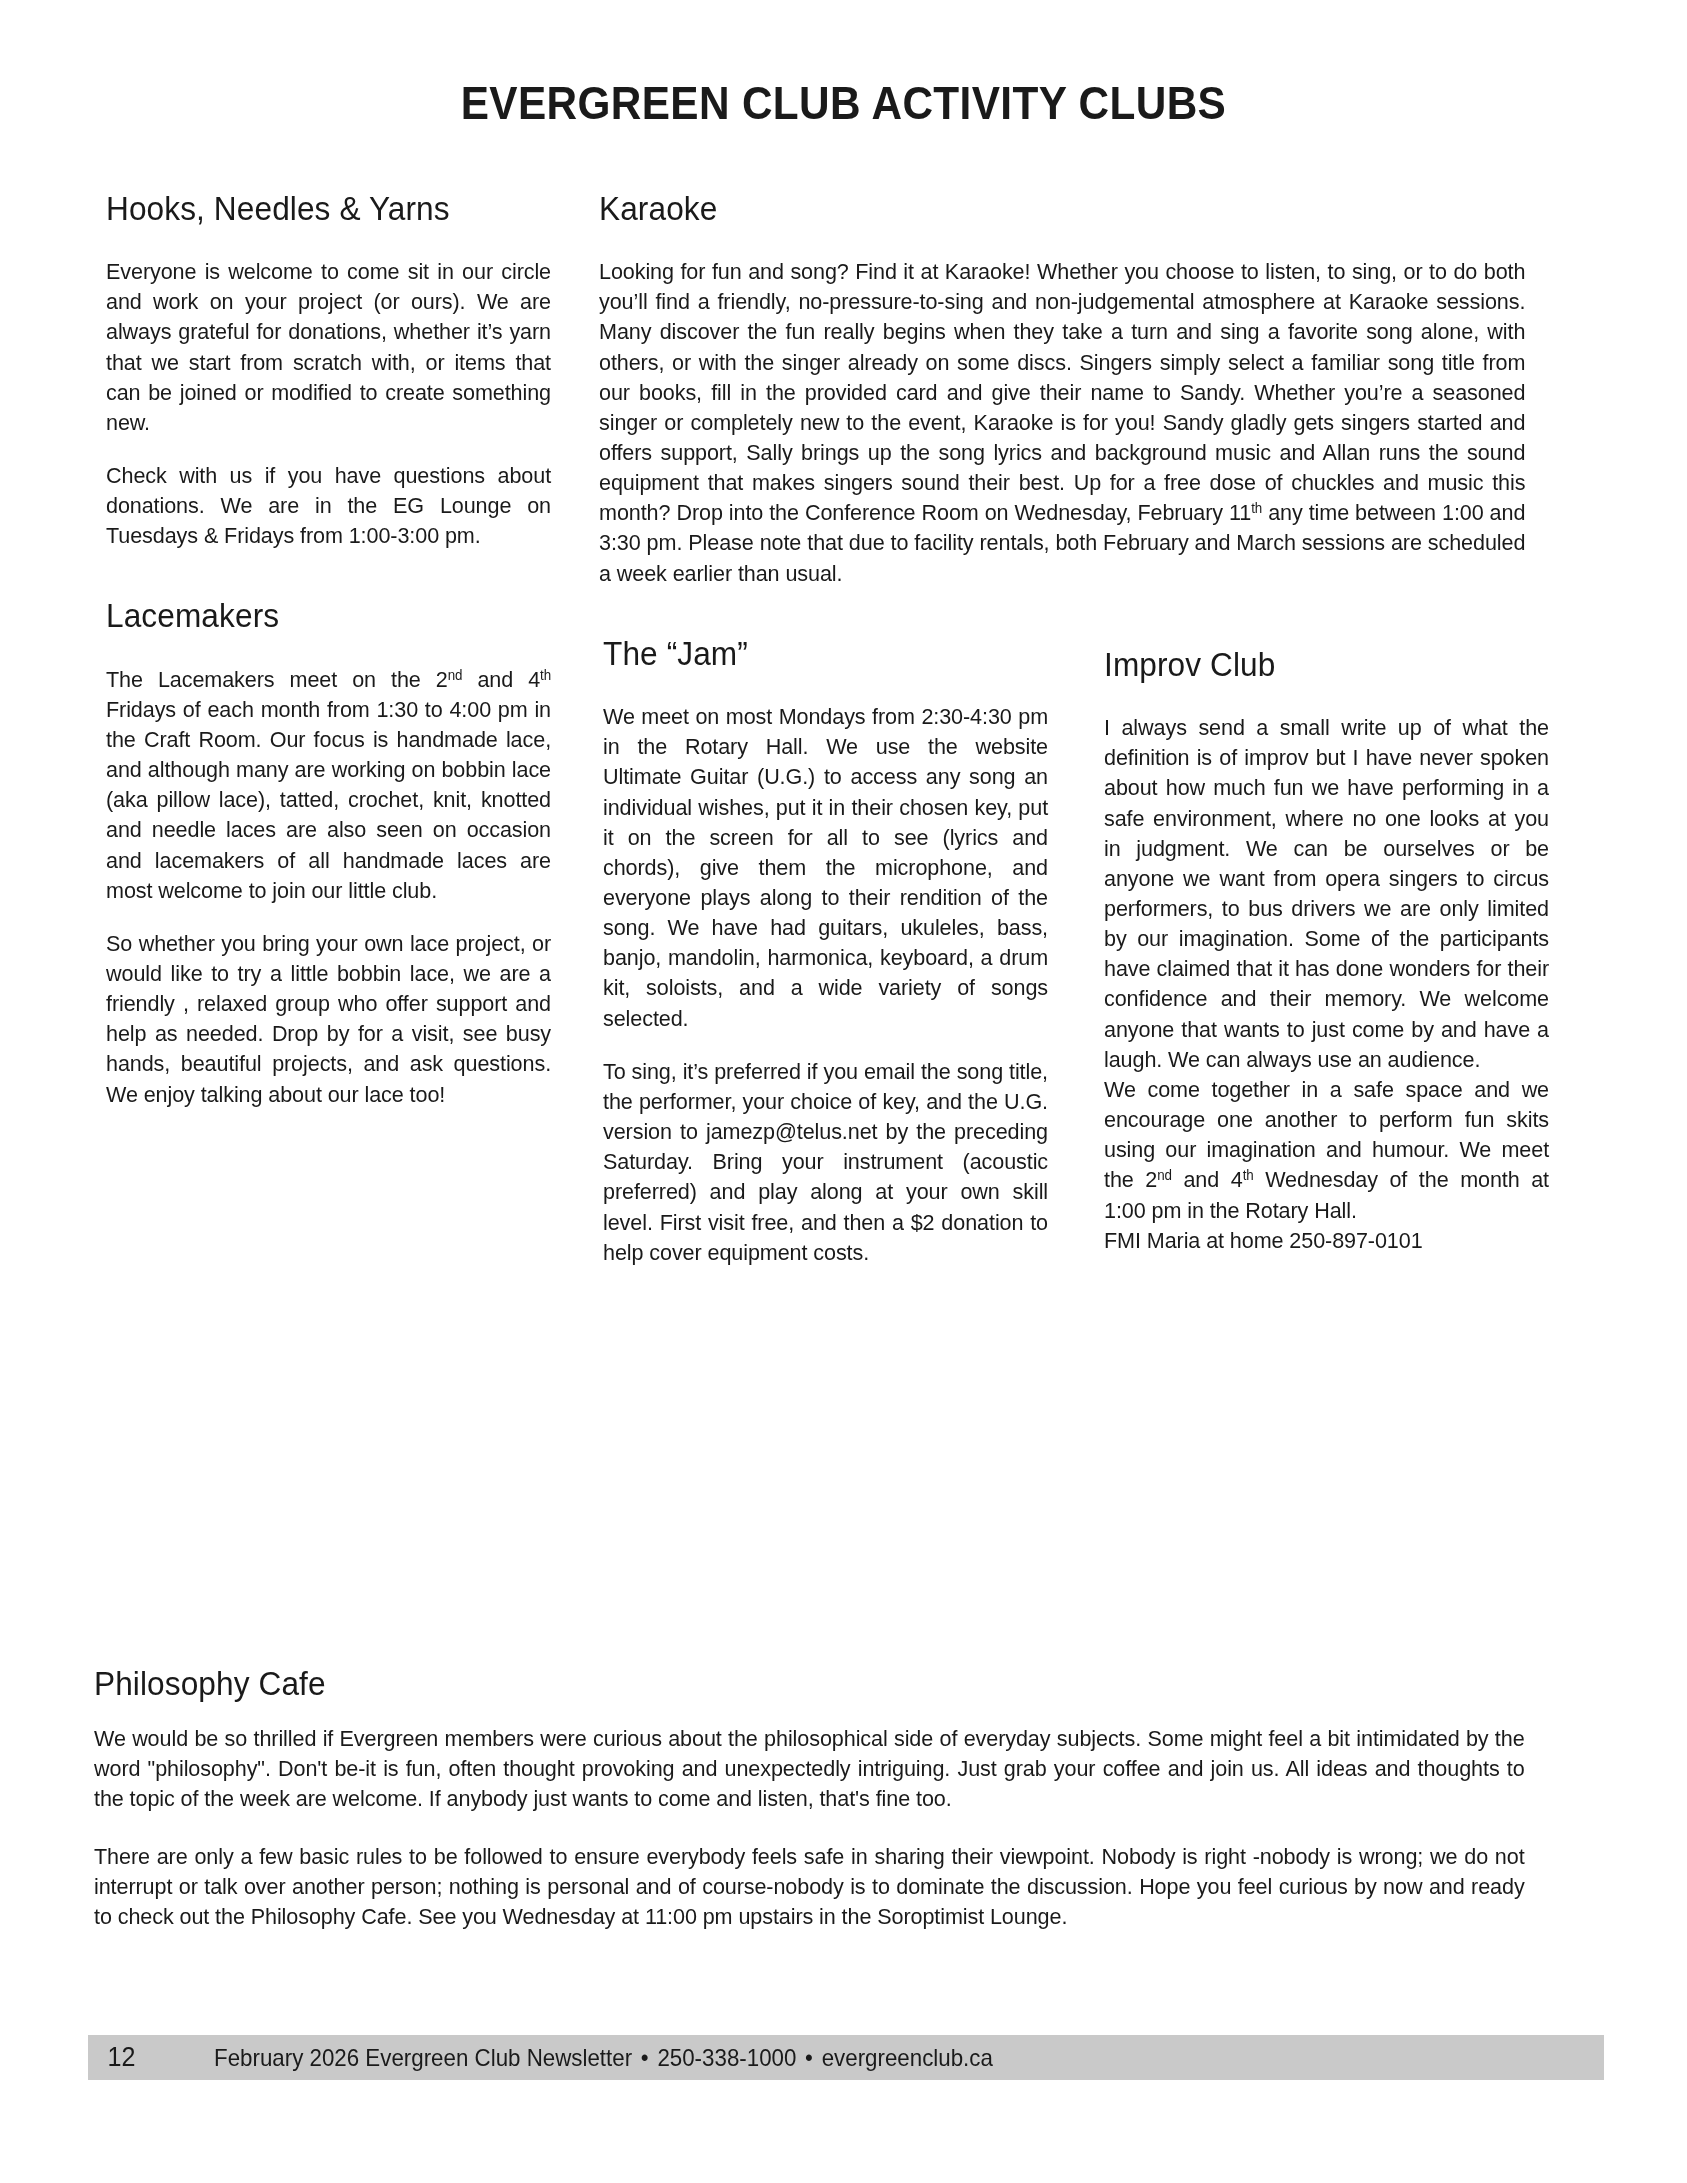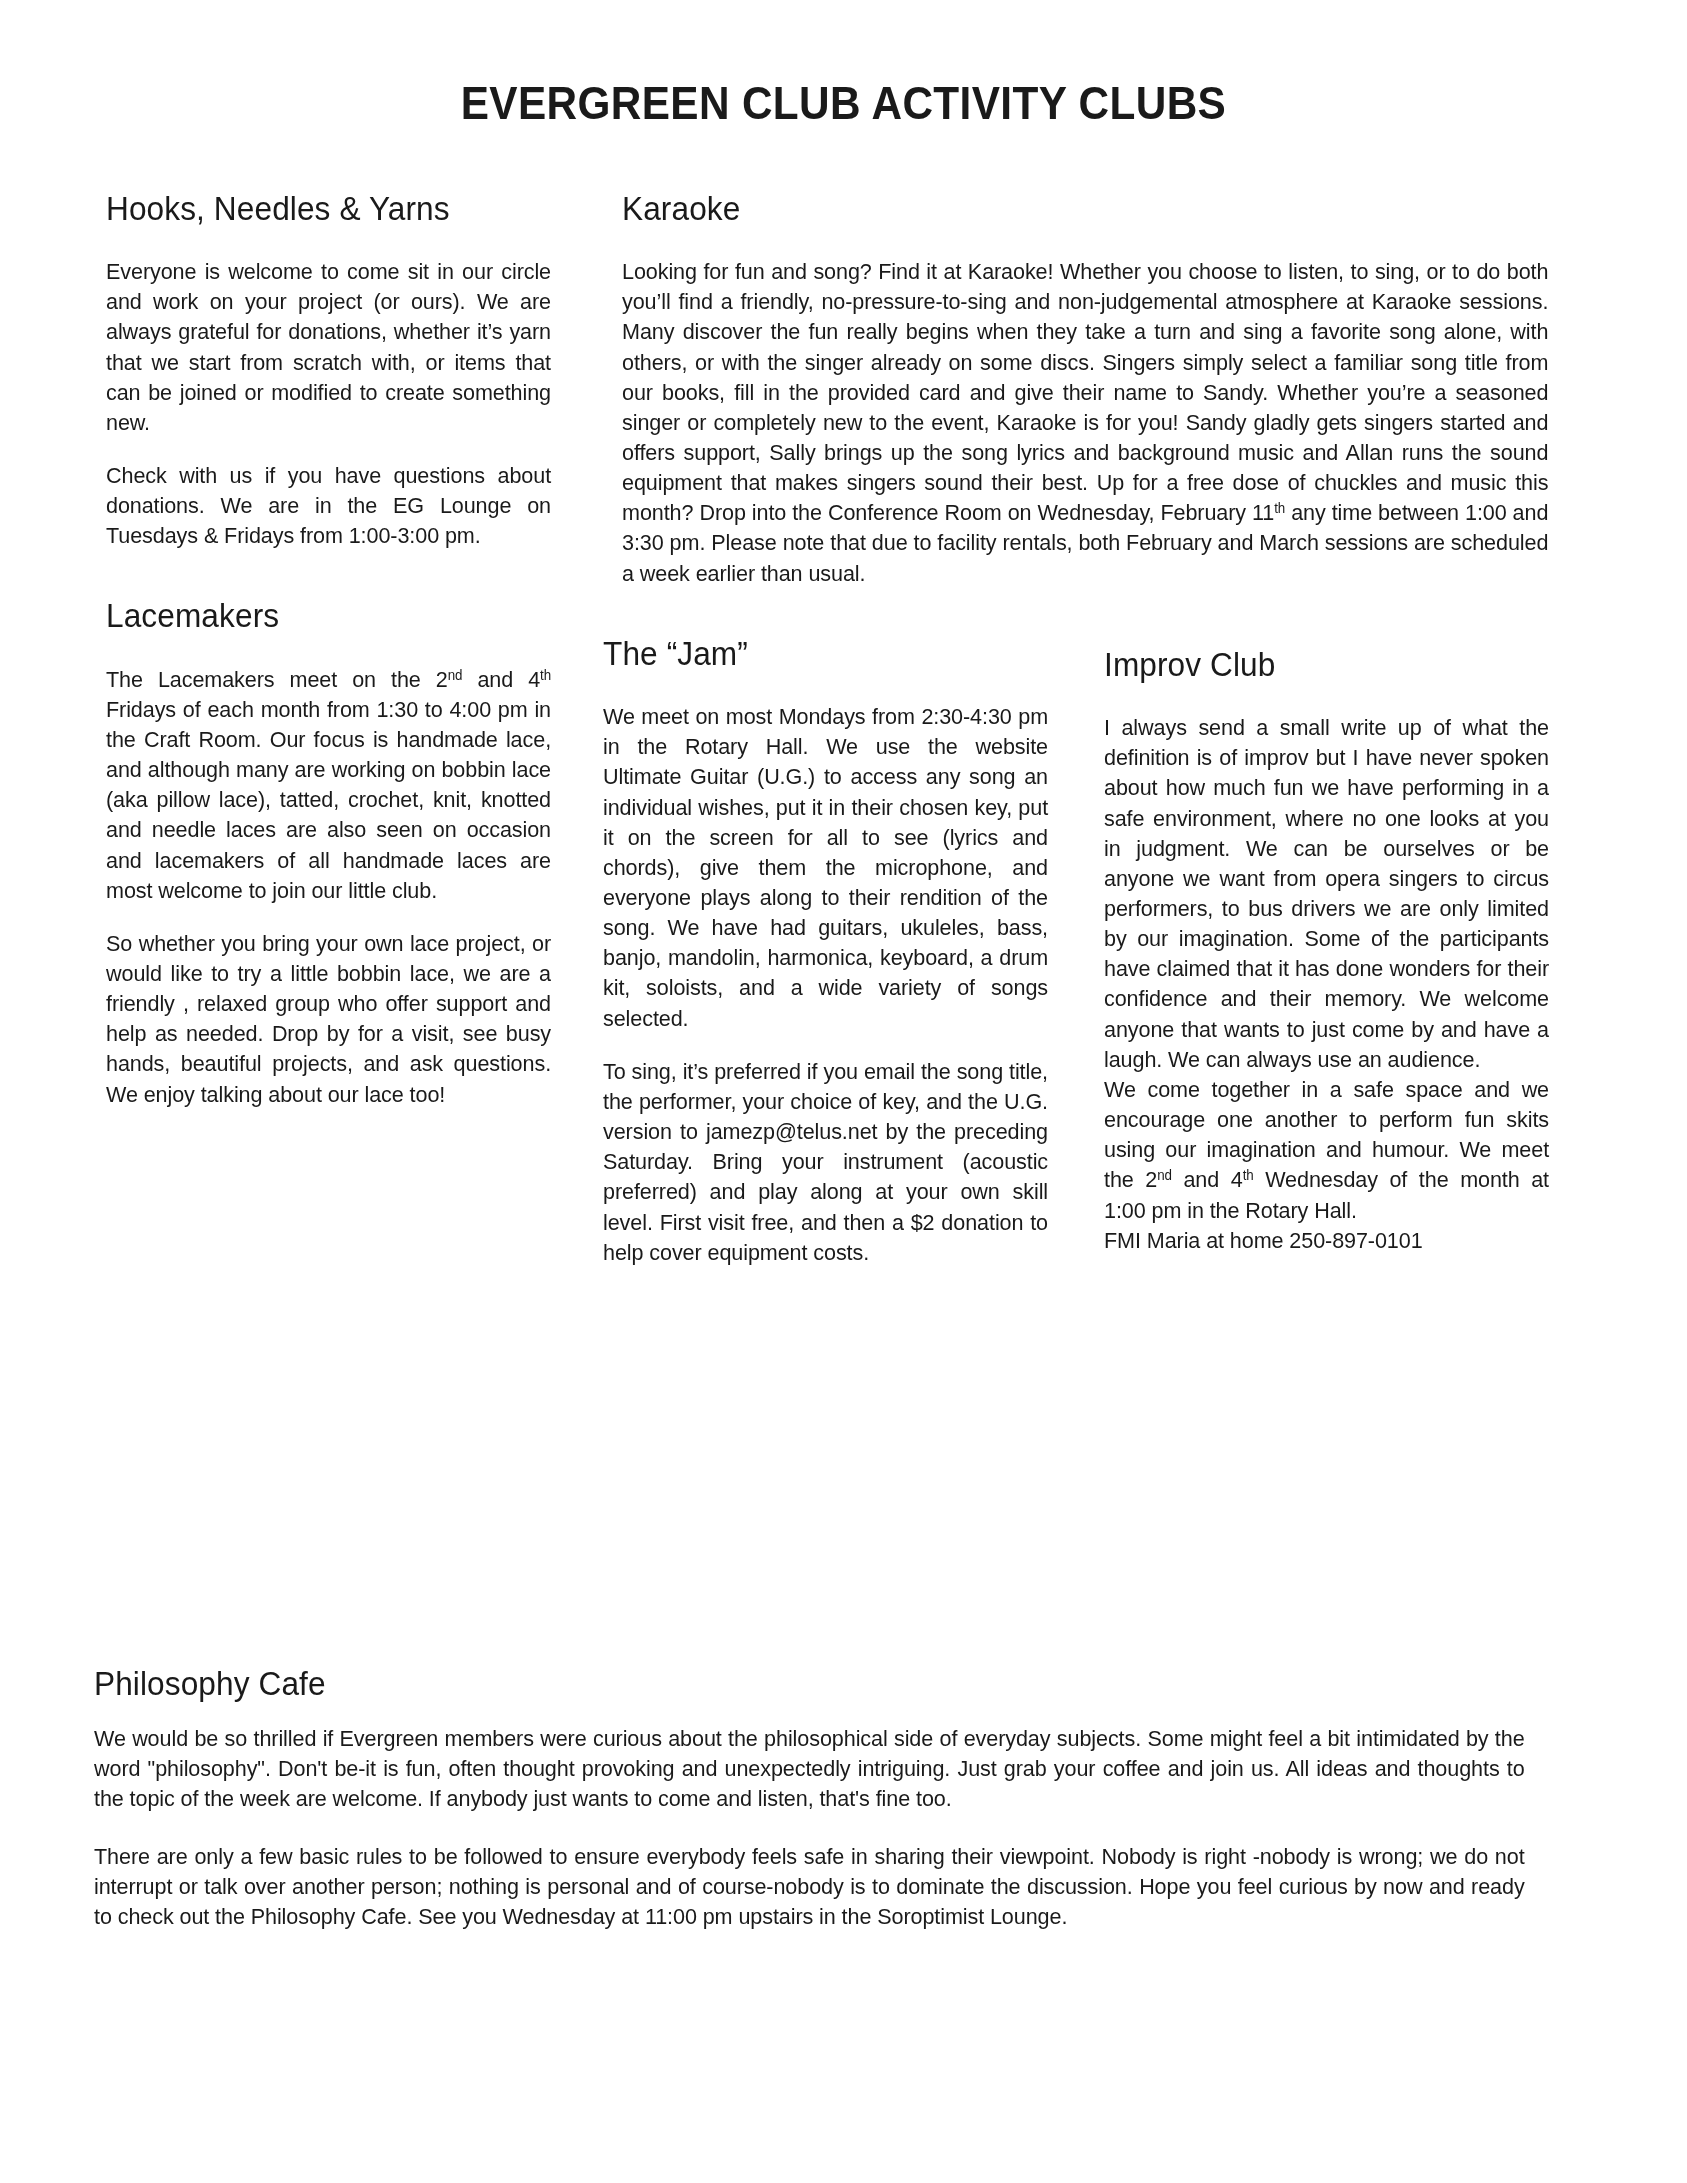--- a/index.html
+++ b/index.html
@@ -56,21 +56,21 @@
     position: absolute;
     top: 0;
   }
   .col-left   { left: 12px;    width: 466px; }
   .col-mid    { left: 509px;  width: 466px; }
   .col-right  { left: 1010px; width: 466px; }
 
   
   .karaoke-block {
     position: absolute;
-    left: 528px;
+    left: 505px;
     top: 0;
     width: 970px;
   }
 
   h2.club-head {
     margin: 0 0 0 0;
     font-family: "Liberation Sans", sans-serif;
     font-weight: 400;
     font-size: 34px;
     line-height: 1.12;
@@ -203,15 +203,19 @@
 
   </div>
 
   <div class="philosophy">
     <h2 class="club-head">Philosophy Cafe</h2>
     <div style="height:21.6px"></div>
     <p class="body">We would be so thrilled if Evergreen members were curious about the philosophical side of everyday subjects. Some might feel a bit intimidated by the word "philosophy". Don't be-it is fun, often thought provoking and unexpectedly intriguing. Just grab your coffee and join us. All ideas and thoughts to the topic of the week are welcome. If anybody just wants to come and listen, that's fine too.</p>
     <p class="body">There are only a few basic rules to be followed to ensure everybody feels safe in sharing their viewpoint. Nobody is right -nobody is wrong; we do not interrupt or talk over another person; nothing is personal and of course-nobody is to dominate the discussion. Hope you feel curious by now and ready to check out the Philosophy Cafe. See you Wednesday at 11:00 pm upstairs in the Soroptimist Lounge.</p>
   </div>
 
+  <div class="footer-bar">
+    <div class="footer-page-num">12</div>
+    <div class="footer-text"><span>February 2026  Evergreen Club Newsletter</span><span class="footer-sep">•</span><span>250-338-1000</span><span class="footer-sep">•</span><span>evergreenclub.ca</span></div>
+  </div>
 
 </div>
 
 
 </body></html>

